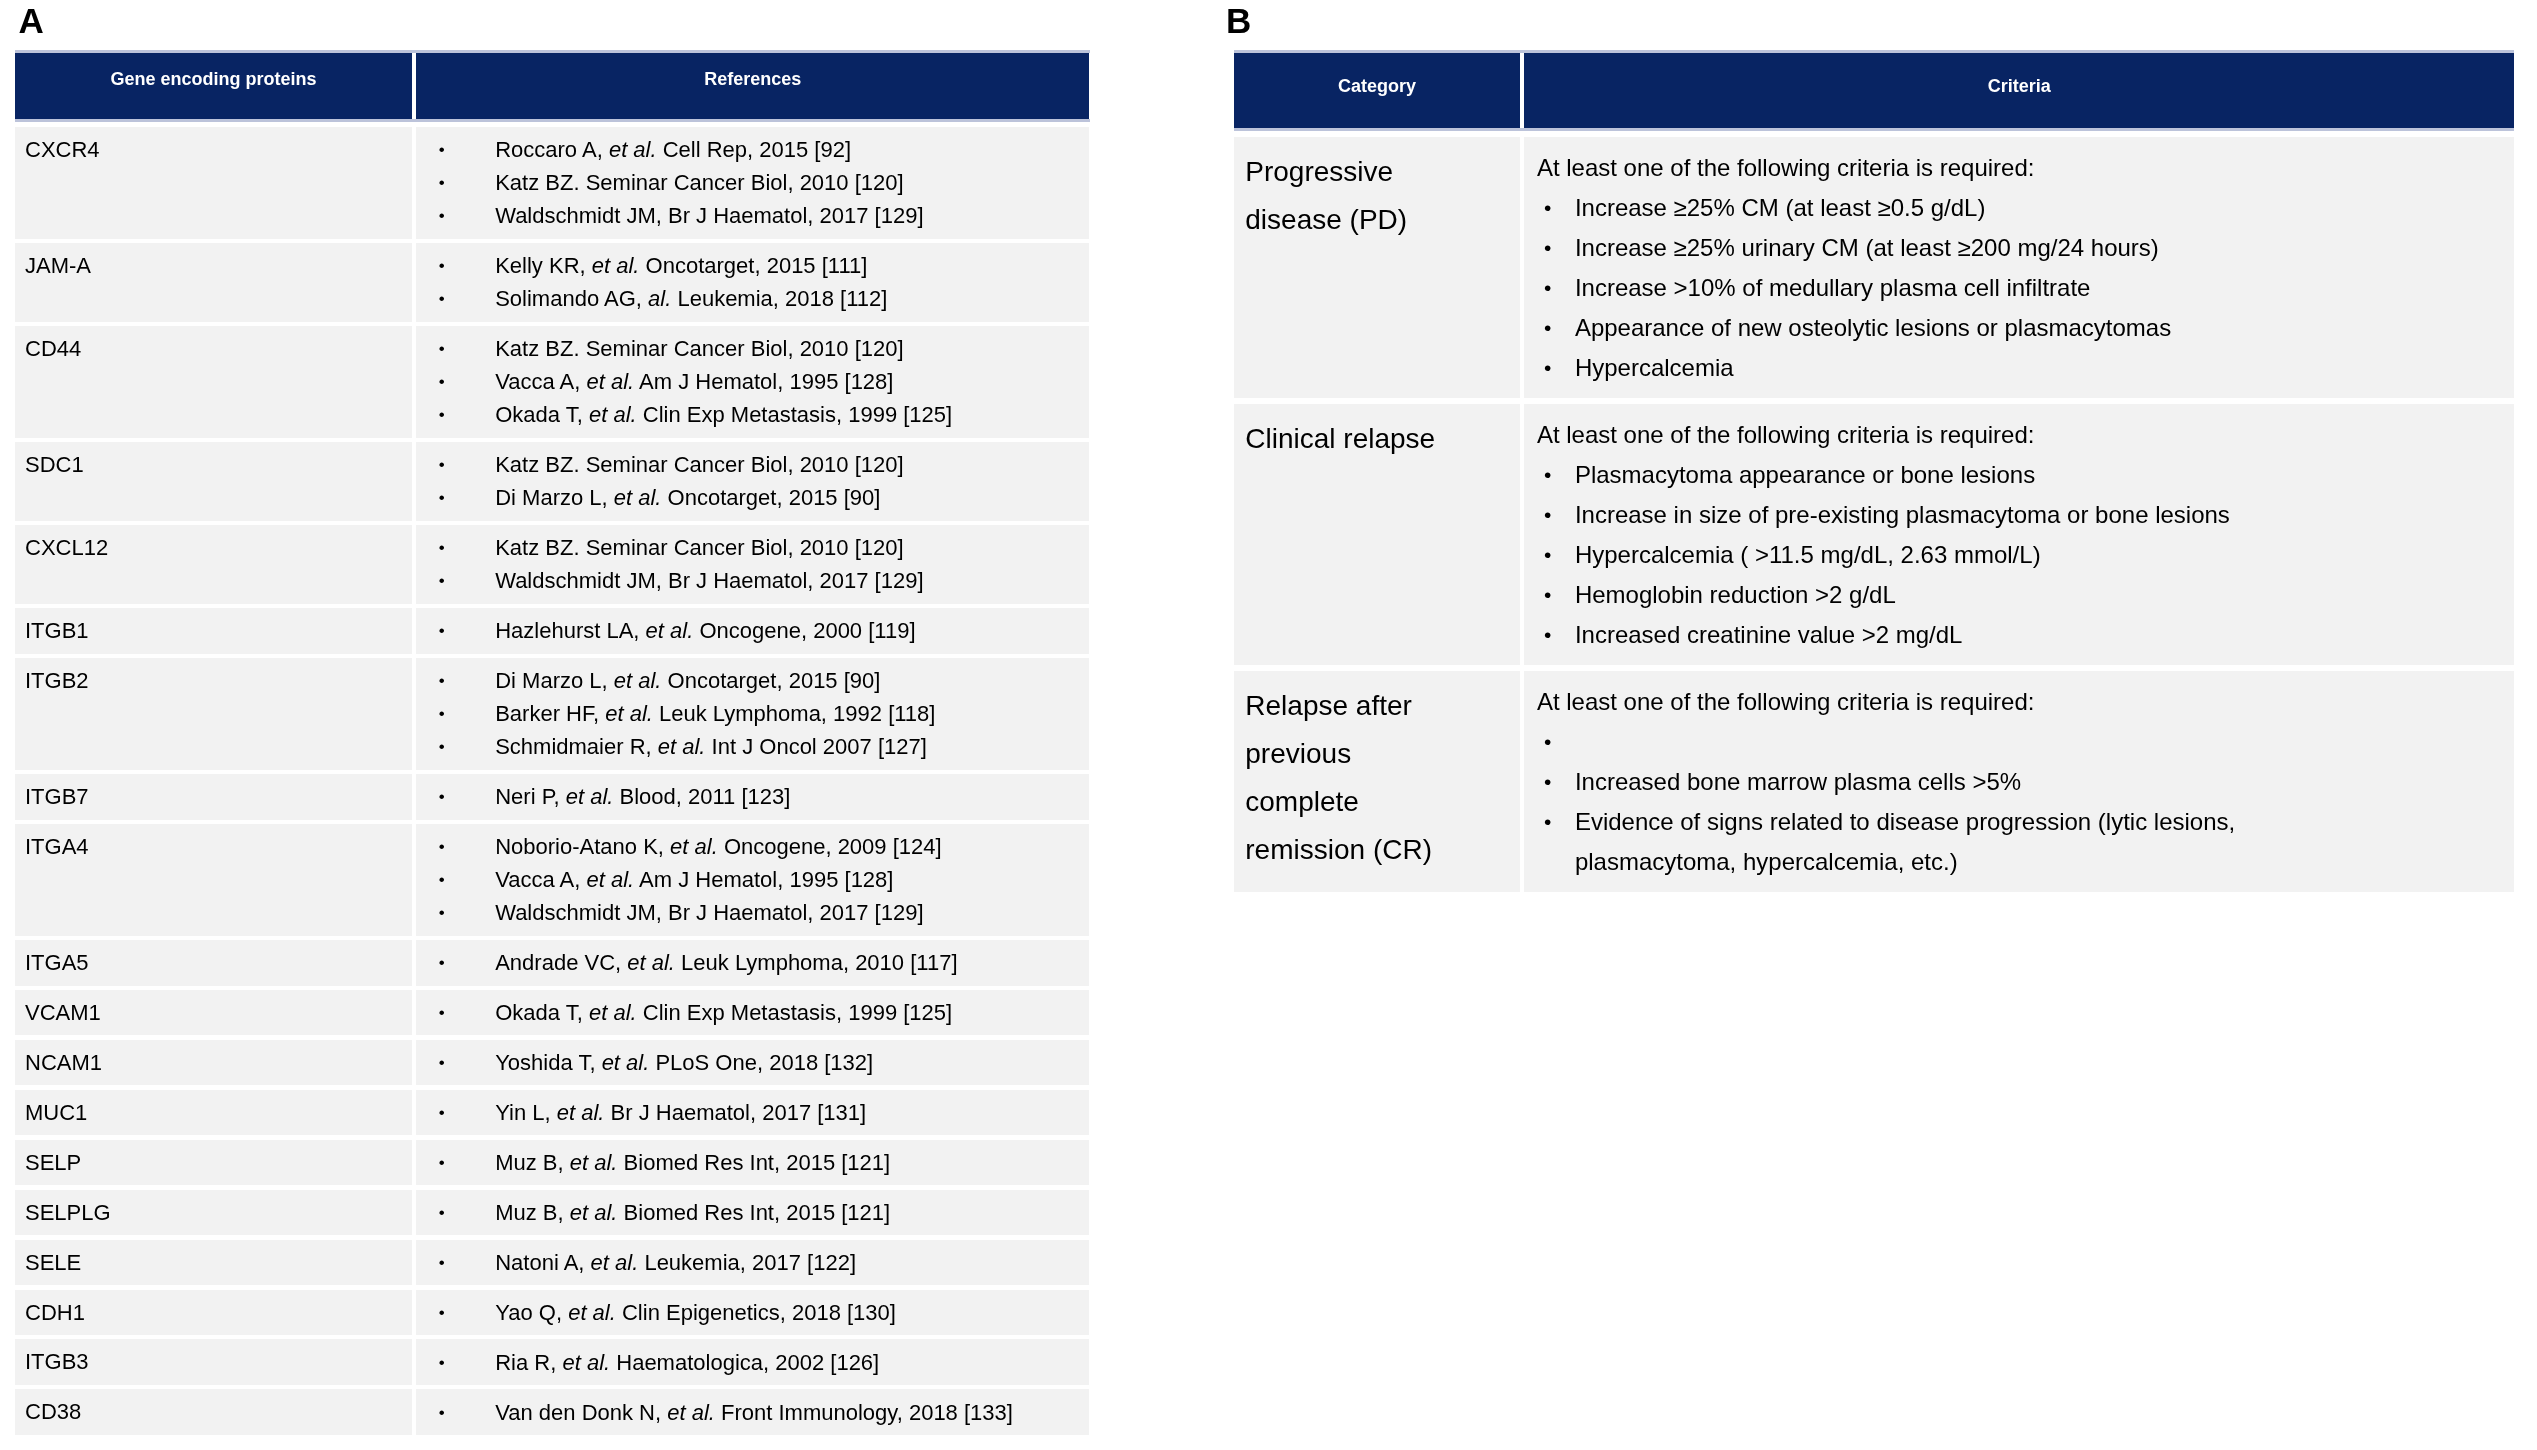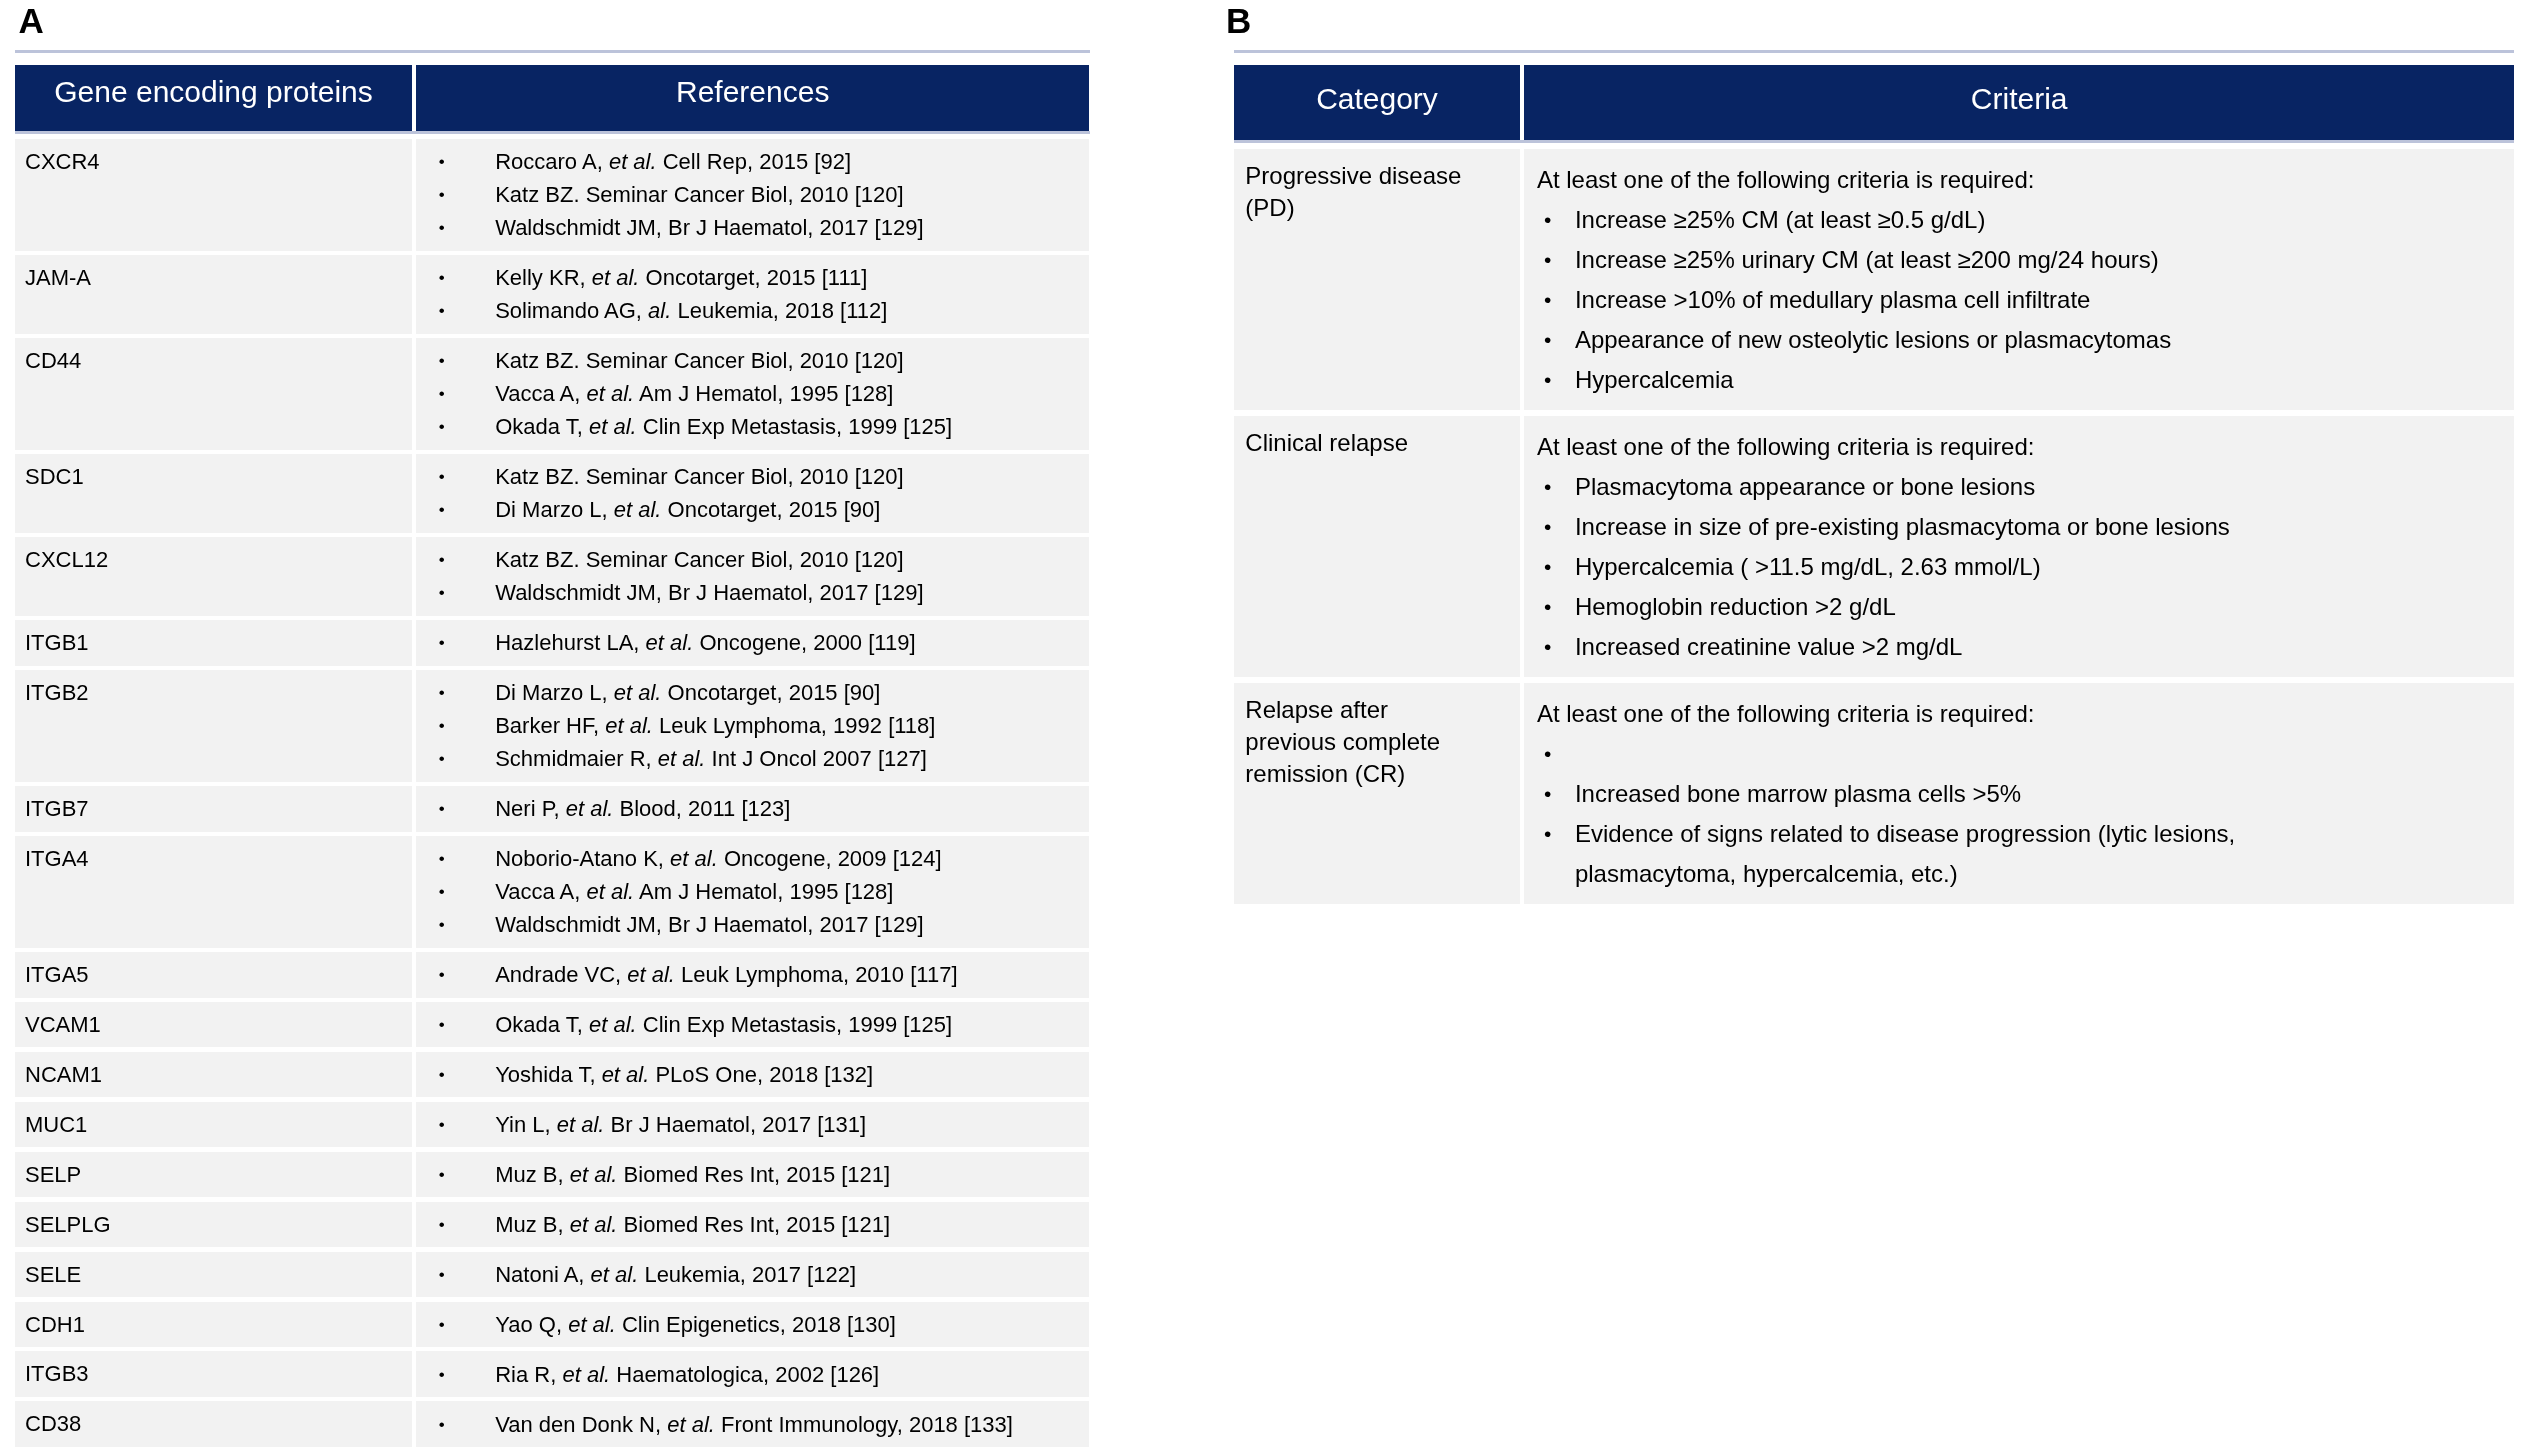--- a/index.html
+++ b/index.html
@@ -10,42 +10,42 @@
   #label-b{left:1226px;top:2.8px;}
 
   .tbl{position:absolute;}
   #table-a{left:15px;top:50px;width:1075px;}
   #table-b{left:1234px;top:50px;width:1280px;}
 
   .thead{display:grid;column-gap:4.2px;background:#ffffff;
          border-top:3.5px solid #bcc3da;border-bottom:3.5px solid #bcc3da;}
   #table-a .thead{grid-template-columns:397px 673px;}
   #table-b .thead{grid-template-columns:286px 990px;}
-  .th{background:#082463;color:#ffffff;font-weight:normal;text-align:center;
-      font-size:30px;line-height:31px;margin-top:12px;}
+  .th{background:#082463;color:#ffffff;font-weight:bold;text-align:center;
+      font-size:18px;line-height:31px;}
   #table-a .th{height:66px;padding-top:11.3px;box-sizing:border-box;}
   #table-b .th{height:75px;padding-top:18.4px;box-sizing:border-box;}
 
   .tbody{display:grid;column-gap:4.2px;background:#ffffff;}
   #table-a .tbody{grid-template-columns:397px 673px;row-gap:4.2px;margin-top:5px;}
   #table-b .tbody{grid-template-columns:286px 990px;row-gap:5.7px;margin-top:5.7px;}
 
   .td{background:#f2f2f2;box-sizing:border-box;}
 
   
   .gene-cell{padding:7px 5.7px 5.7px 10px;font-size:22px;line-height:31px;}
   .refs-cell{padding:6.4px 5.7px 6.4px 0;}
   .ref-line{display:flex;align-items:flex-start;font-size:22px;line-height:33px;}
   .ref-bullet{flex:0 0 79px;padding-left:22.6px;box-sizing:border-box;
               font-size:17px;line-height:33px;}
   .ref-text{flex:0 1 auto;max-width:573px;}
   .ref-text i{}
 
   
-  .cat-cell{padding:11.3px 10px 10px 11.3px;font-size:24px;line-height:32px;}
+  .cat-cell{padding:11.3px 10px 10px 11.3px;font-size:28px;line-height:48px;}
   .cat-text{max-width:219px;}
   .crit-cell{padding:11.3px 17px 10px 12.7px;font-size:24px;line-height:40px;}
   .crit-intro{max-width:849px;}
   .crit-line{display:flex;align-items:flex-start;}
   .crit-bullet{flex:0 0 38px;padding-left:7px;box-sizing:border-box;font-size:21px;line-height:40px;}
   .crit-text{flex:0 1 auto;max-width:750px;}
   .crit-text.justify{text-align:justify;}
 </style>
 </head>
 <body>

